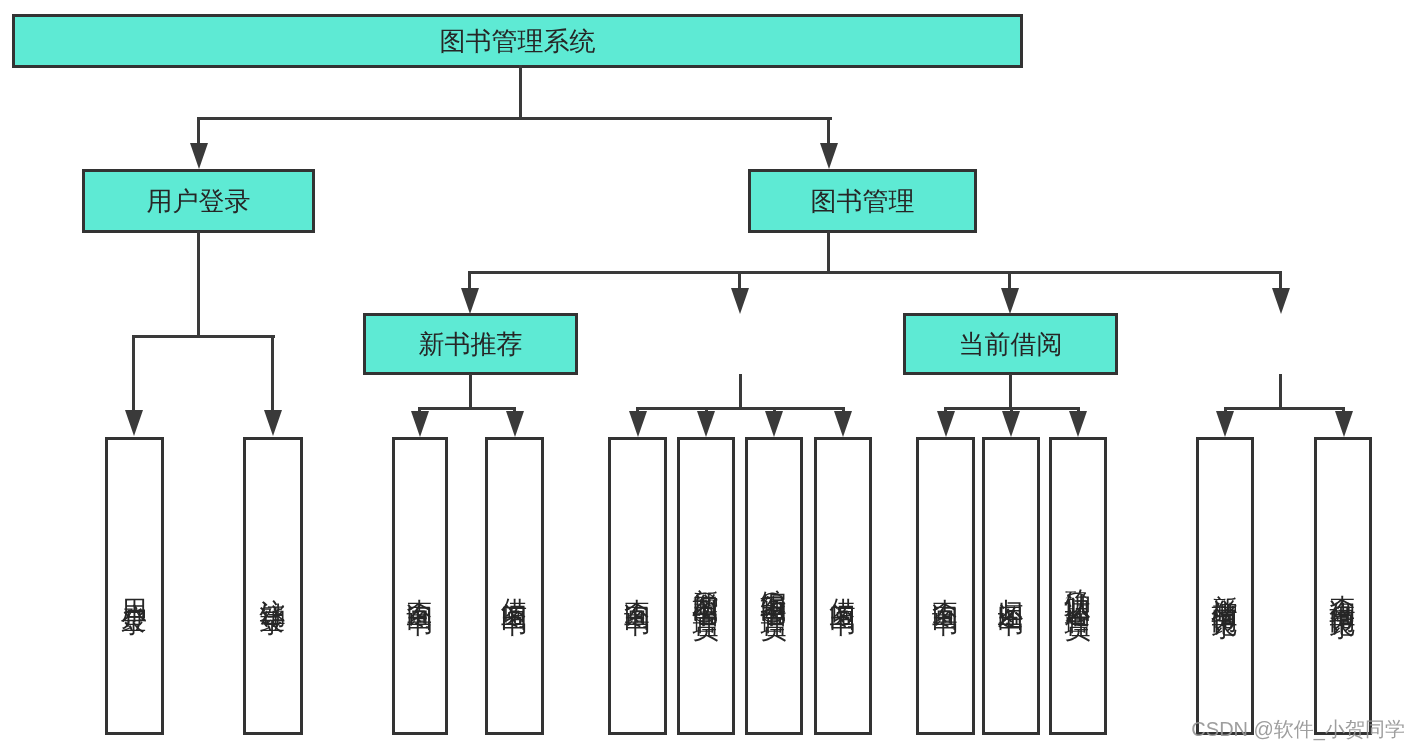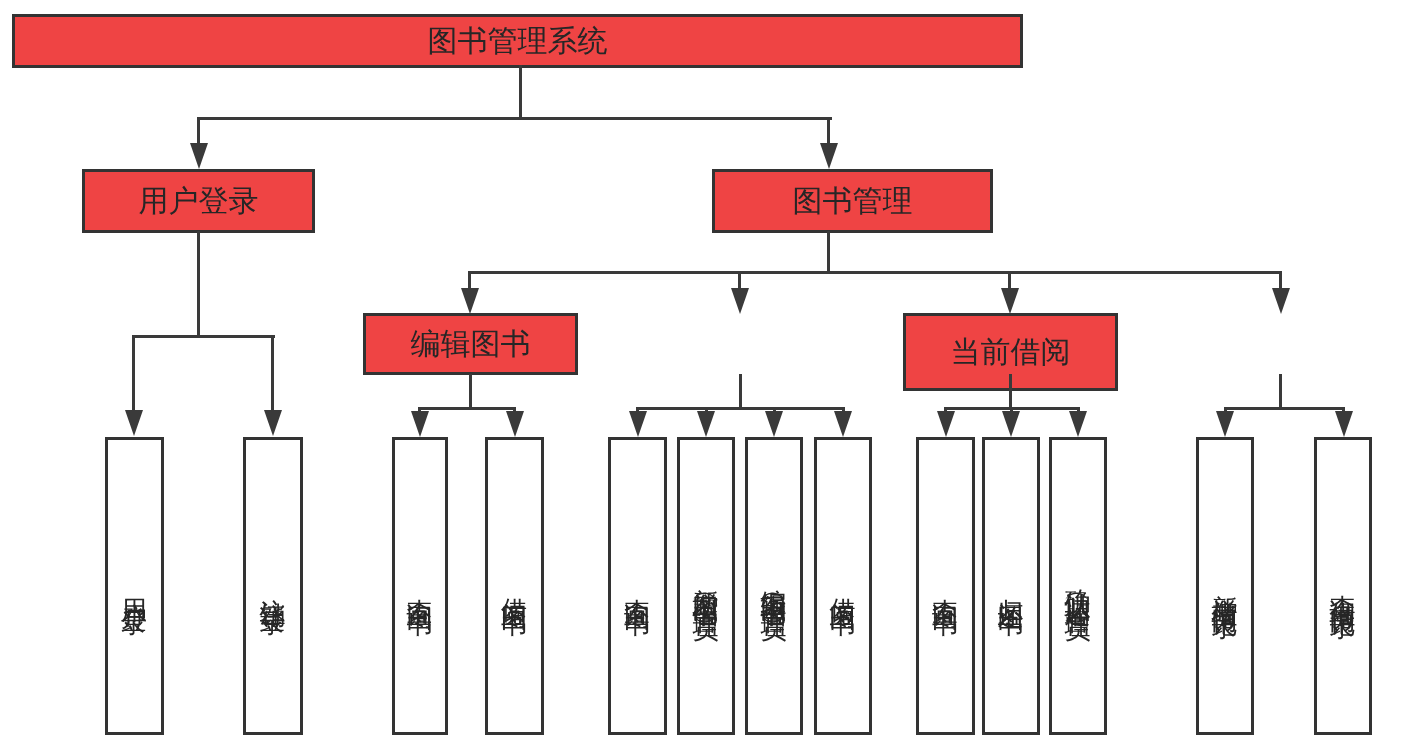--- a/index.html
+++ b/index.html
@@ -8,25 +8,25 @@
     width: 1405px;
     height: 747px;
     background: #ffffff;
     font-family: "Liberation Sans", "DejaVu Sans", sans-serif;
     overflow: hidden;
   }
   .box {
     position: absolute;
     box-sizing: border-box;
     border: 3px solid #333333;
-    background: #ef4444;
+    background: #5eead4;
     display: flex;
     align-items: center;
     justify-content: center;
-    font-size: 30px;
+    font-size: 26px;
     color: #262626;
     white-space: nowrap;
   }
   .vbox {
     position: absolute;
     box-sizing: border-box;
     border: 3px solid #333333;
     background: #ffffff;
     display: flex;
     align-items: center;
@@ -64,28 +64,28 @@
 
 <div class="canvas">
 
   <div class="box" style="left:12px; top:14px; width:1011px; height:54px;">
     <span>图书管理系统</span>
   </div>
 
   <div class="box" style="left:82px; top:169px; width:233px; height:64px;">
     <span>用户登录</span>
   </div>
-  <div class="box" style="left:712px; top:169px; width:281px; height:64px;">
+  <div class="box" style="left:748px; top:169px; width:229px; height:64px;">
     <span>图书管理</span>
   </div>
 
   <div class="box" style="left:363px; top:313px; width:215px; height:62px;">
-    <span>编辑图书</span>
+    <span>新书推荐</span>
   </div>
-  <div class="box" style="left:903px; top:313px; width:215px; height:78px;">
+  <div class="box" style="left:903px; top:313px; width:215px; height:62px;">
     <span>当前借阅</span>
   </div>
 
   <div class="vbox" style="left:105px; top:437px; width:59px; height:298px;">
     <span>用户登录</span>
   </div>
   <div class="vbox" style="left:243px; top:437px; width:60px; height:298px;">
     <span>注销登录</span>
   </div>
 
@@ -178,14 +178,15 @@
   <div class="vline" style="left:1077px; top:407px; height:8px;"></div>
   <div class="ahead" style="left:1069px; top:411px;"></div>
 
   <div class="vline" style="left:1279px; top:374px; height:35px;"></div>
   <div class="hline" style="left:1224px; top:407px; width:121px;"></div>
   <div class="vline" style="left:1224px; top:407px; height:8px;"></div>
   <div class="ahead" style="left:1216px; top:411px;"></div>
   <div class="vline" style="left:1342px; top:407px; height:8px;"></div>
   <div class="ahead" style="left:1335px; top:411px;"></div>
 
+  <div class="watermark">CSDN @软件_小贺同学</div>
 
 </div>
 
 </body></html>

